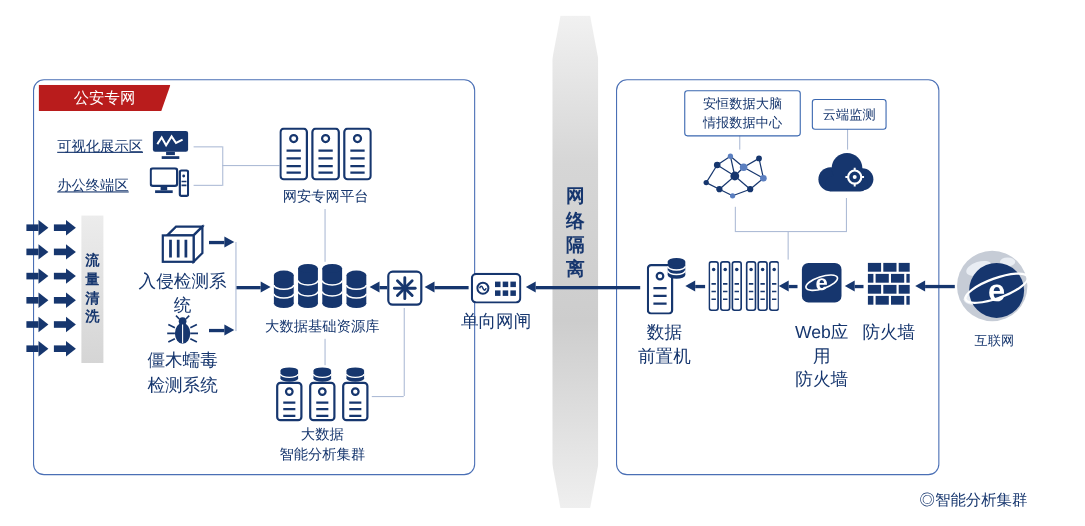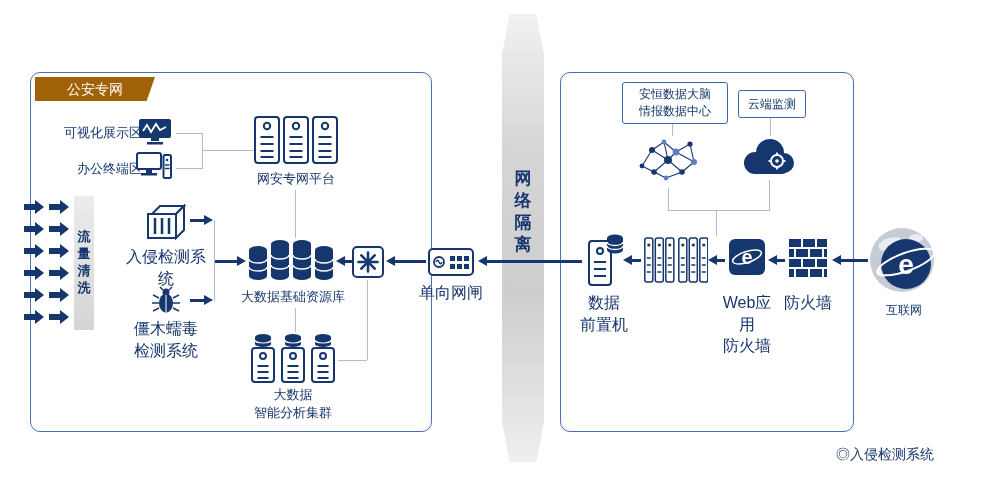--- a/index.html
+++ b/index.html
@@ -1,24 +1,24 @@
 <!DOCTYPE html>
 <html><head>
 <meta charset="utf-8">
 <style>
   html,body{margin:0;padding:0;background:#fff;}
   .canvas{position:relative;width:986px;height:478px;background:#ffffff;
           font-family:"Liberation Sans",sans-serif;overflow:hidden;}
   .box{position:absolute;border:1px solid #4a6fb5;border-radius:10px;background:#fff;z-index:2;}
-  .tab{position:absolute;background:#a16207;color:#fff;font-size:14px;line-height:24px;
+  .tab{position:absolute;background:#b91c1c;color:#fff;font-size:14px;line-height:24px;
        text-align:center;z-index:4;clip-path:polygon(0 0,100% 0,93% 100%,0 100%);}
   .lbl{position:absolute;color:#16366e;font-size:13px;text-align:center;
        white-space:pre-line;line-height:1.35;z-index:4;}
   .lbl.sm{font-size:16px;}
-  .lbl.left{text-align:right;}
+  .lbl.left{text-align:left;text-decoration:underline;}
   .lblbox{position:absolute;border:1px solid #3a67b0;background:#fff;color:#16366e;
           display:flex;align-items:center;justify-content:center;text-align:center;
           white-space:pre-line;font-size:12px;line-height:1.4;border-radius:3px;z-index:4;}
   .cline{position:absolute;background:#aebcd6;z-index:3;}
   .arrow-l{position:absolute;height:3px;background:#16366e;z-index:5;}
   .arrow-l::before{content:"";position:absolute;left:-9px;top:-4px;width:0;height:0;
        border-top:5.5px solid transparent;border-bottom:5.5px solid transparent;
        border-right:9px solid #16366e;}
   .arrow-r{position:absolute;height:3px;background:#16366e;z-index:5;}
   .arrow-r::after{content:"";position:absolute;right:-9px;top:-4px;width:0;height:0;
@@ -459,15 +459,15 @@
       <ellipse cx="22" cy="18" rx="12" ry="6" fill="#e9edf3" transform="rotate(-18 22 18)"></ellipse>
       <ellipse cx="16" cy="46" rx="8" ry="5" fill="#e9edf3"></ellipse>
       <ellipse cx="48" cy="12" rx="7" ry="4" fill="#e9edf3"></ellipse>
       <circle cx="38" cy="38" r="25" fill="#16366e"></circle>
       <text x="38" y="48" text-anchor="middle" font-family="Liberation Sans, sans-serif" font-size="28" font-weight="bold" fill="#fff">e</text>
       <ellipse cx="38" cy="36" rx="30" ry="9" fill="none" stroke="#fff" stroke-width="2" transform="rotate(-20 38 36)"></ellipse>
     </svg>
   </div>
   <div class="lbl" style="left:872px;top:302px;width:64px;font-weight:normal;font-size:12px;">互联网</div>
 
-  <div class="footer">◎入侵检测系统</div>
+  <div class="footer">◎智能分析集群</div>
 
 </div>
 
 </body></html>

